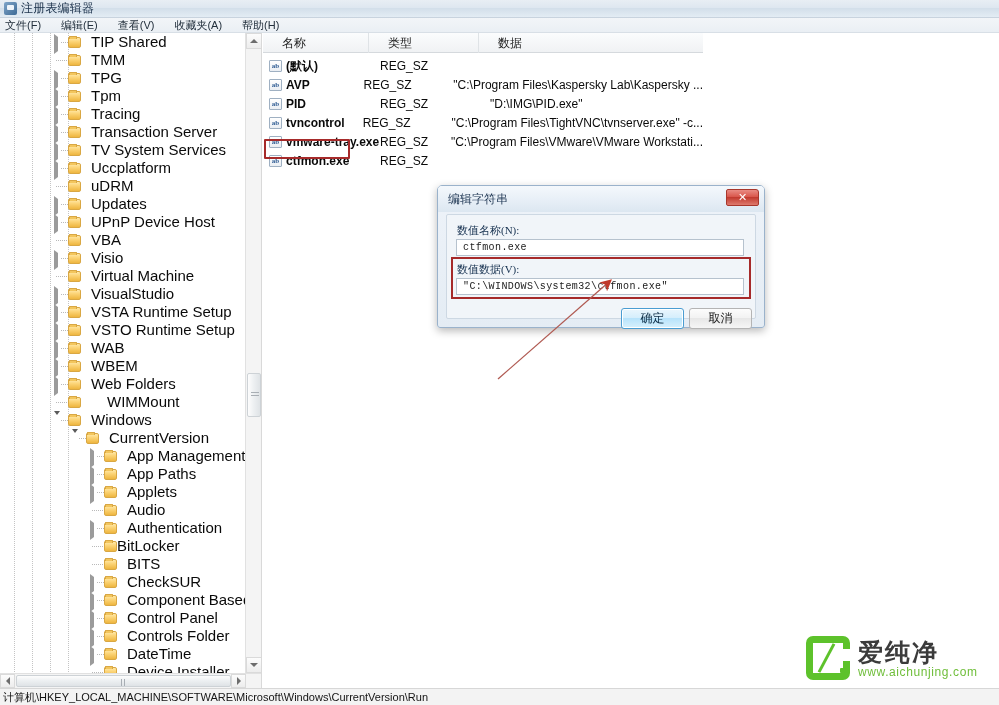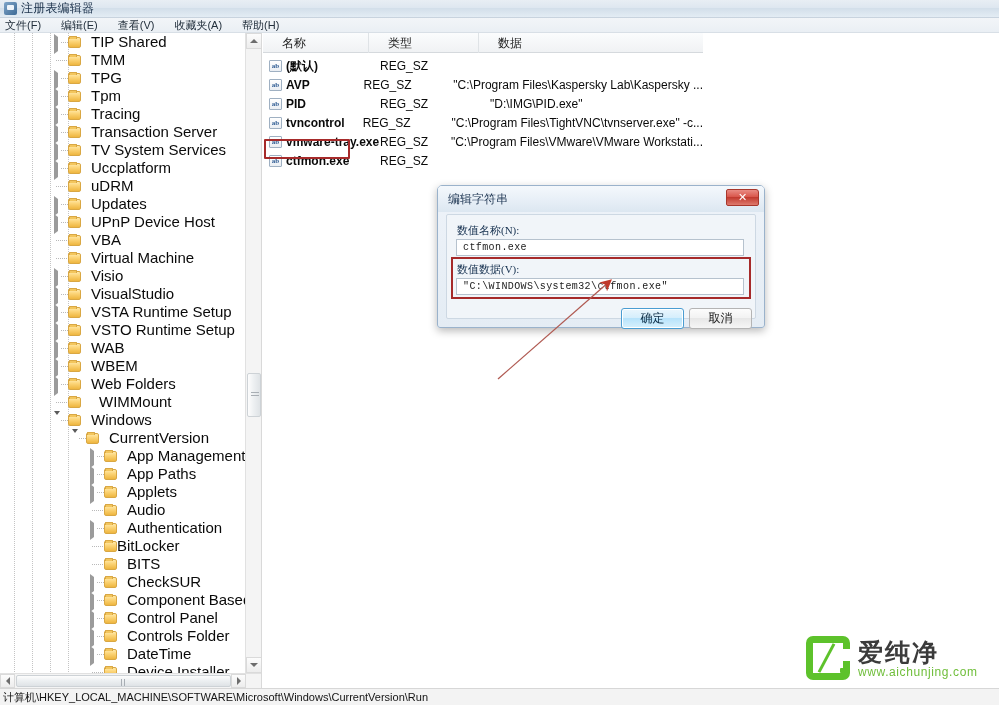--- a/index.html
+++ b/index.html
@@ -395,34 +395,34 @@
               <span class="hline" style="left: 61px; top: 9px;"></span>
               <span class="folder" style="position: absolute; left: 68px; top: 4px;"></span>
               <span class="tree-label" style="position: absolute; left: 86px;">UPnP Device Host</span>
             </div>
             <div class="tree-row">
               <span class="hline" style="left: 56px; top: 9px; width: 11px;"></span>
               <span class="folder" style="position: absolute; left: 68px; top: 4px;"></span>
               <span class="tree-label" style="position: absolute; left: 86px;">VBA</span>
             </div>
             <div class="tree-row">
+              <span class="expander" style="left: 54px; top: 4px;"><span class="arrow-collapsed"></span></span>
+              <span class="hline" style="left: 61px; top: 9px;"></span>
+              <span class="folder" style="position: absolute; left: 68px; top: 4px;"></span>
+              <span class="tree-label" style="position: absolute; left: 86px;">Visio</span>
+            </div>
+            <div class="tree-row">
               <span class="hline" style="left: 56px; top: 9px; width: 11px;"></span>
               <span class="folder" style="position: absolute; left: 68px; top: 4px;"></span>
               <span class="tree-label" style="position: absolute; left: 86px;">Virtual Machine</span>
             </div>
             <div class="tree-row">
               <span class="expander" style="left: 54px; top: 4px;"><span class="arrow-collapsed"></span></span>
               <span class="hline" style="left: 61px; top: 9px;"></span>
               <span class="folder" style="position: absolute; left: 68px; top: 4px;"></span>
-              <span class="tree-label" style="position: absolute; left: 86px;">Visio</span>
-            </div>
-            <div class="tree-row">
-              <span class="expander" style="left: 54px; top: 4px;"><span class="arrow-collapsed"></span></span>
-              <span class="hline" style="left: 61px; top: 9px;"></span>
-              <span class="folder" style="position: absolute; left: 68px; top: 4px;"></span>
               <span class="tree-label" style="position: absolute; left: 86px;">VisualStudio</span>
             </div>
             <div class="tree-row">
               <span class="expander" style="left: 54px; top: 4px;"><span class="arrow-collapsed"></span></span>
               <span class="hline" style="left: 61px; top: 9px;"></span>
               <span class="folder" style="position: absolute; left: 68px; top: 4px;"></span>
               <span class="tree-label" style="position: absolute; left: 86px;">VSTA Runtime Setup</span>
             </div>
             <div class="tree-row">
               <span class="expander" style="left: 54px; top: 4px;"><span class="arrow-collapsed"></span></span>
@@ -444,21 +444,21 @@
             </div>
             <div class="tree-row">
               <span class="expander" style="left: 54px; top: 4px;"><span class="arrow-collapsed"></span></span>
               <span class="hline" style="left: 61px; top: 9px;"></span>
               <span class="folder" style="position: absolute; left: 68px; top: 4px;"></span>
               <span class="tree-label" style="position: absolute; left: 86px;">Web Folders</span>
             </div>
             <div class="tree-row">
               <span class="hline" style="left: 56px; top: 9px; width: 11px;"></span>
               <span class="folder" style="position: absolute; left: 68px; top: 4px;"></span>
-              <span class="tree-label" style="position: absolute; left: 94px; text-align: right;">WIMMount</span>
+              <span class="tree-label" style="position: absolute; left: 102px; text-align: right;">WIMMount</span>
             </div>
             <div class="tree-row">
               <span class="expander" style="left: 54px; top: 4px;"><span class="arrow-expanded"></span></span>
               <span class="hline" style="left: 61px; top: 9px;"></span>
               <span class="folder" style="position: absolute; left: 68px; top: 4px;"></span>
               <span class="tree-label" style="position: absolute; left: 86px;">Windows</span>
             </div>
             <div class="tree-row">
               <span class="expander" style="left: 72px; top: 4px;"><span class="arrow-expanded"></span></span>
               <span class="hline" style="left: 79px; top: 9px;"></span>

